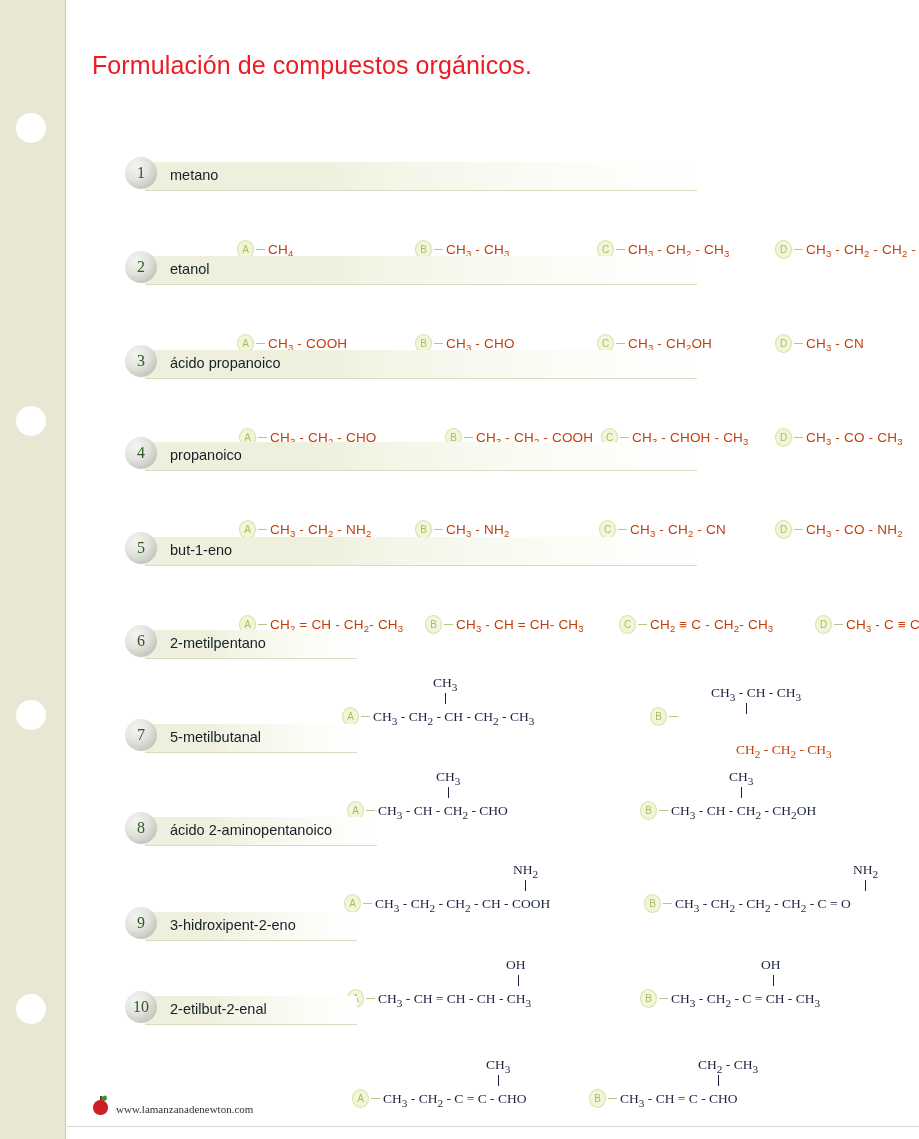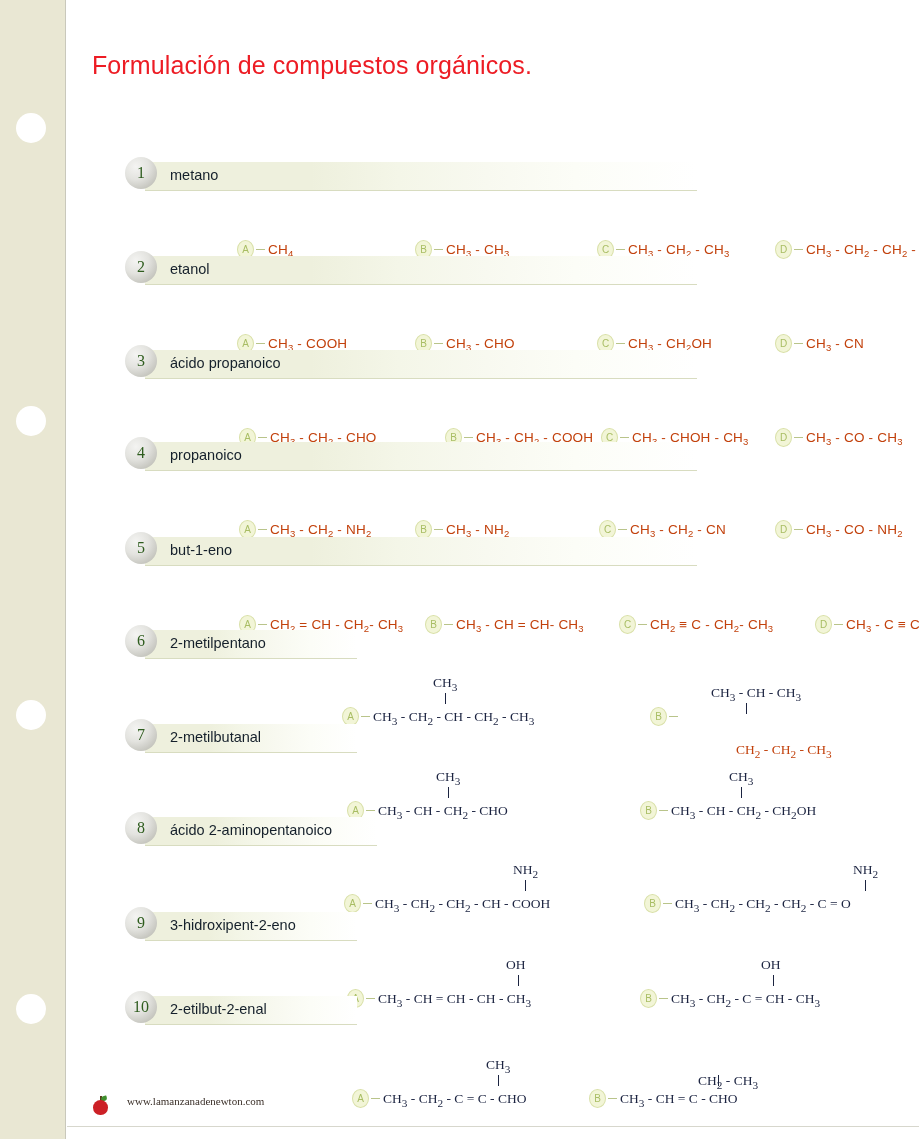--- a/index.html
+++ b/index.html
@@ -195,22 +195,21 @@
     white-space: nowrap;
     top: 25px;
   }
 
   
   #footer {
     position: absolute;
     left: 25px;
     top: 1095px;
     display: flex;
-    align-items: flex-start;
-    gap: 11px;
+    align-items: flex-end;
   }
   #apple-icon {
     width: 17px;
     height: 20px;
     position: relative;
     flex: none;
   }
   #apple-body {
     position: absolute;
     left: 1px; top: 5px;
@@ -424,21 +423,21 @@
             <span class="opt-badge">B</span>
             <span class="opt-dash"></span>
             <span class="branched"><span class="br-top" style="left: 30px; text-align: right;">CH<sub>3</sub> - CH - CH<sub>3</sub></span><span class="br-bond" style="left: 65px;"></span><span class="br-main"></span><span class="br-second" style="left: 55px;">CH<sub>2</sub> - CH<sub>2</sub> - CH<sub>3</sub></span></span>
           </div>
         </div>
       </div>
       <div class="question" style="top: 719px;">
         <div class="q-header">
           <div class="q-bar" style="width: 212px;"></div>
           <div class="q-badge">7</div>
-          <div class="q-name">2-metilbutanal</div>
+          <div class="q-name">5-metilbutanal</div>
         </div>
         <div class="options">
           <div class="option" style="top: 48px; left: 280px;">
             <span class="opt-badge">A</span>
             <span class="opt-dash"></span>
             <span class="branched"><span class="br-top" style="left: 58px;">CH<sub>3</sub></span><span class="br-bond" style="left: 70px;"></span><span class="br-main">CH<sub>3</sub> - CH - CH<sub>2</sub> - CHO</span></span>
           </div>
           <div class="option" style="top: 48px; left: 573px;">
             <span class="opt-badge">B</span>
             <span class="opt-dash"></span>
@@ -492,21 +491,21 @@
         </div>
         <div class="options">
           <div class="option" style="top: 64px; left: 285px;">
             <span class="opt-badge">A</span>
             <span class="opt-dash"></span>
             <span class="branched"><span class="br-top" style="left: 103px;">CH<sub>3</sub></span><span class="br-bond" style="left: 115px;"></span><span class="br-main">CH<sub>3</sub> - CH<sub>2</sub> - C = C - CHO</span></span>
           </div>
           <div class="option" style="top: 64px; left: 522px;">
             <span class="opt-badge">B</span>
             <span class="opt-dash"></span>
-            <span class="branched"><span class="br-top" style="left: 78px; margin-top: 16px;">CH<sub>2</sub> - CH<sub>3</sub></span><span class="br-bond" style="left: 98px;"></span><span class="br-main">CH<sub>3</sub> - CH = C - CHO</span></span>
+            <span class="branched"><span class="br-top" style="left: 78px;">CH<sub>2</sub> - CH<sub>3</sub></span><span class="br-bond" style="left: 98px;"></span><span class="br-main">CH<sub>3</sub> - CH = C - CHO</span></span>
           </div>
         </div>
       </div>
     </div>
 
   <div id="footer">
     <span id="apple-icon">
       <span id="apple-stem"></span>
       <span id="apple-leaf"></span>
       <span id="apple-body"></span>

